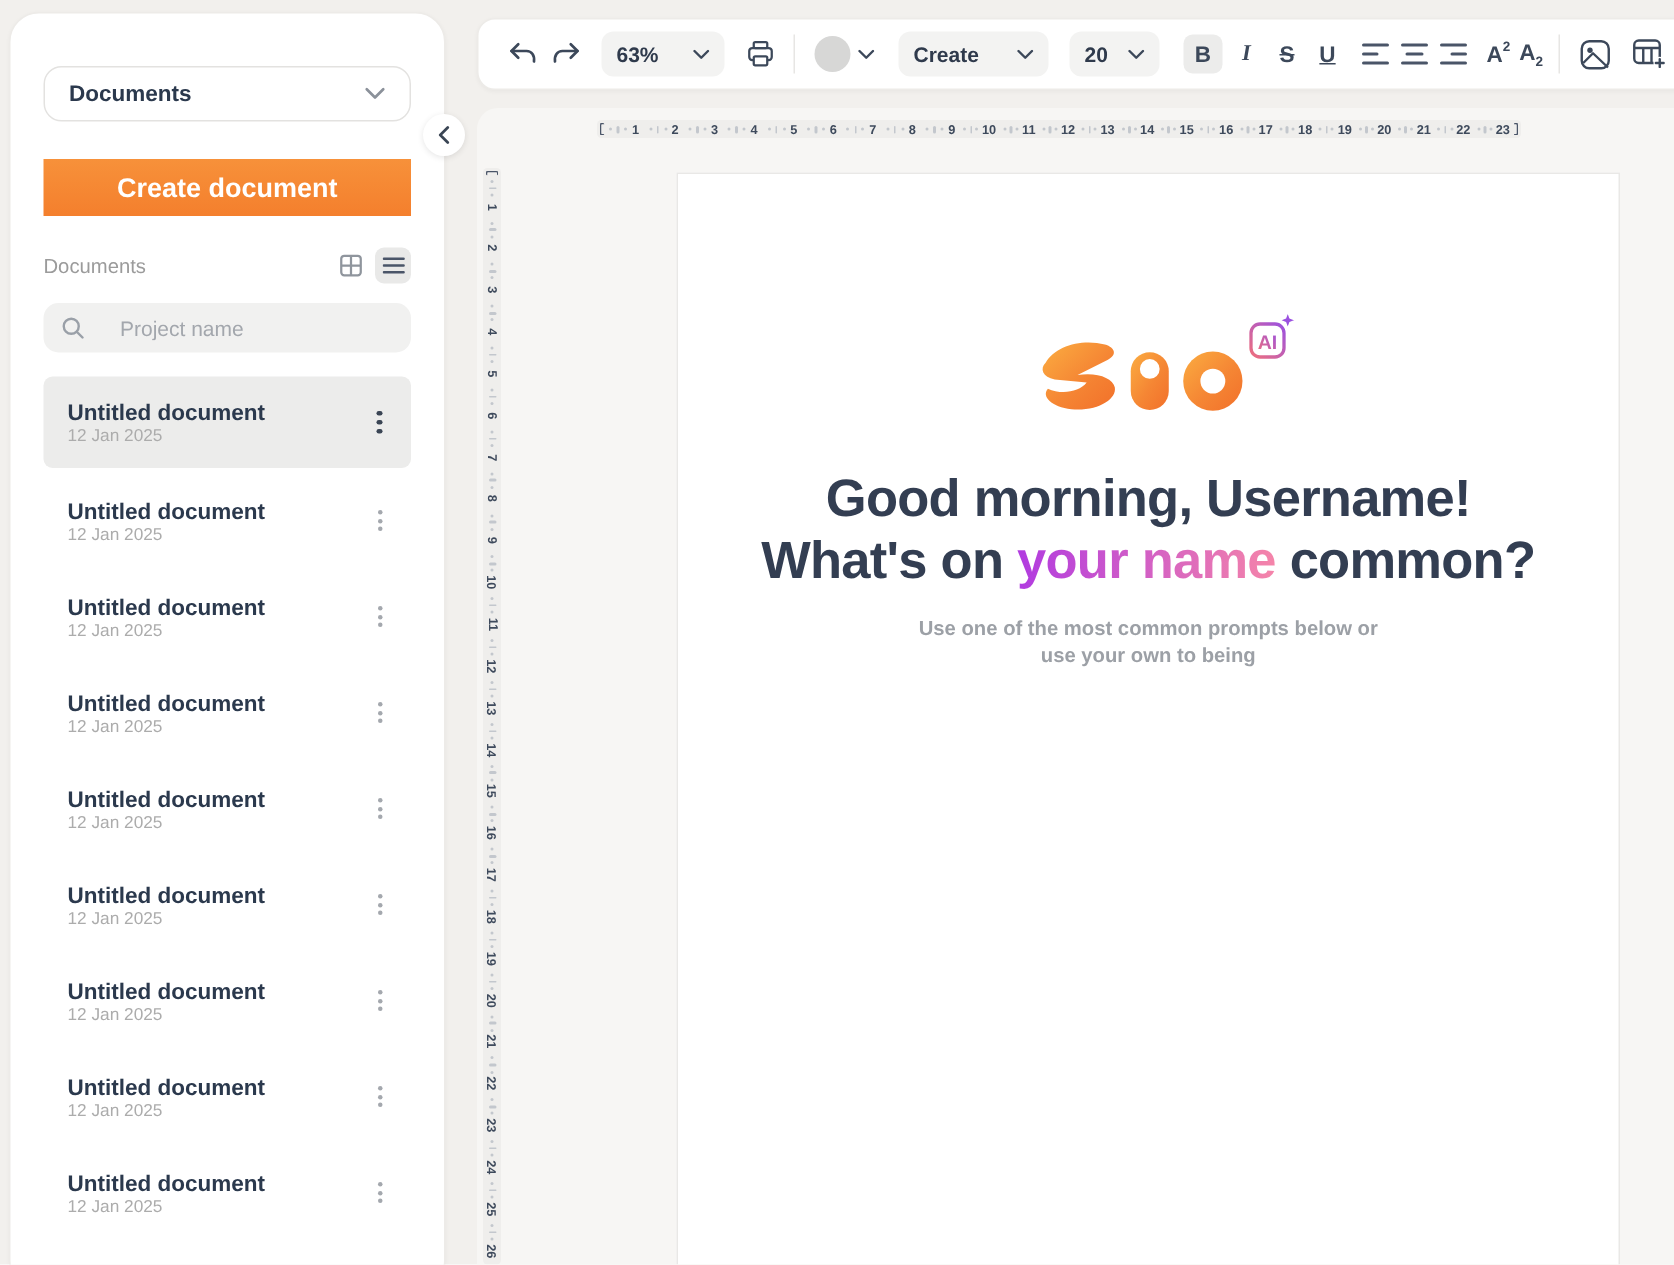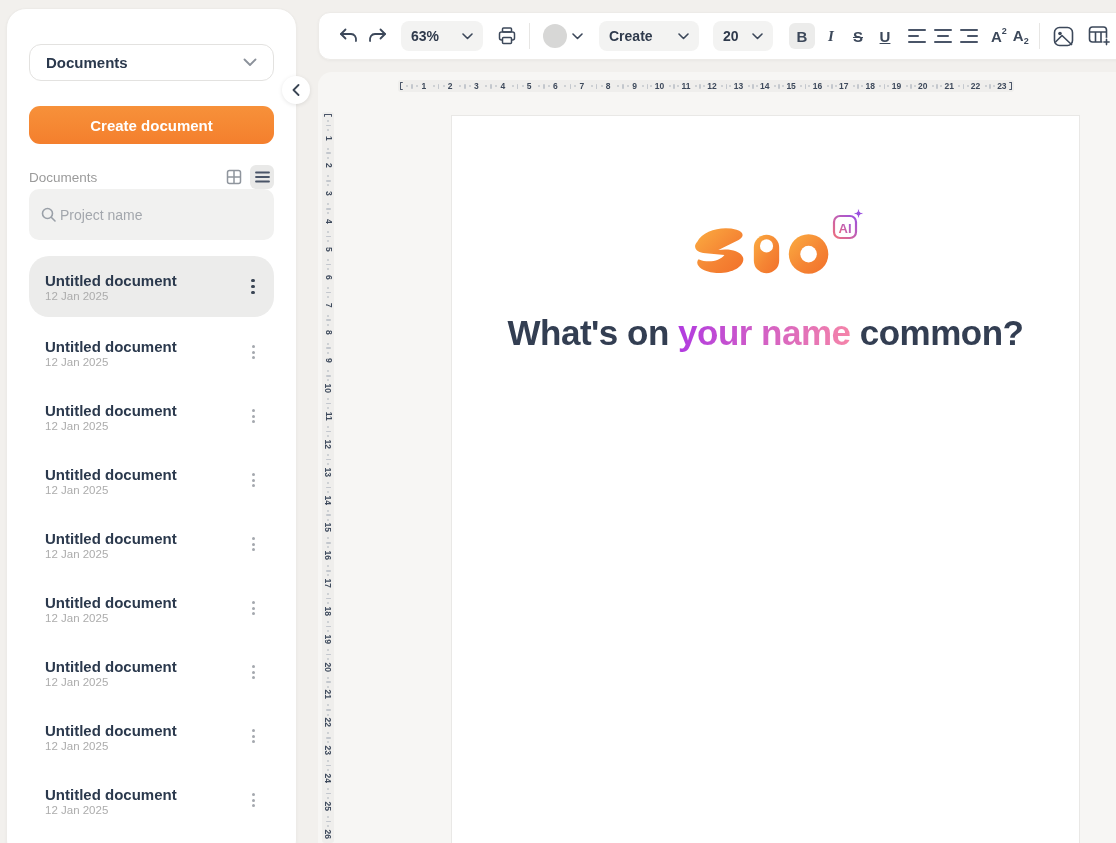--- a/index.html
+++ b/index.html
@@ -14,43 +14,43 @@
     background:#fff; border:1px solid #edebe8; border-radius:20px;
     box-shadow:0 1px 3px rgba(0,0,0,.04); z-index:3; padding:0 22px;
   }
   .ws-selector {
     margin-top:35px; height:37px; border:1px solid #e3e2e0; border-radius:12px;
     display:flex; align-items:center; justify-content:space-between;
     padding:0 16px; cursor:pointer; background:#fff;
   }
   .ws-selector .lbl { font-size:15px; font-weight:700; color:#2b394d; }
   .create-btn {
-    margin-top:25px; width:100%; height:38px; border:none; border-radius:11px;
+    margin-top:25px; width:100%; height:38px; border:none; border-radius:0;
     background:linear-gradient(180deg,#f7913a,#f47f2d);
-    color:#fff; font-size:15px; font-weight:700; cursor:pointer;
+    color:#fff; font-size:18px; font-weight:700; cursor:pointer;
     font-family:inherit; display:block;
   }
   .list-header { margin-top:21px; display:flex; align-items:center; }
   .list-header .lbl { font-size:13.5px; color:#9b9b9b; flex:1; }
   .view-toggle { display:flex; align-items:center; gap:4px; }
   .vt-btn { width:24px; height:24px; border-radius:6px; display:flex; align-items:center; justify-content:center; cursor:pointer; }
   .vt-btn.active { background:#e9e9e8; }
   .search-box {
-    height:51px; background:#f1f1f0; border-radius:10px;
-    display:flex; align-items:center; padding:0 12px; gap:4px;
+    margin-top:13px; height:33px; background:#f1f1f0; border-radius:10px;
+    display:flex; align-items:center; padding:0 12px; gap:24px;
   }
   .search-box input {
     border:none; background:transparent; outline:none; font-size:14px;
     font-family:inherit; color:#2b394d; width:100%;
   }
   .search-box input::placeholder { color:#a3a7ad; }
   .doc-list { margin-top:16px; }
   .doc-item {
     height:64px; display:flex; align-items:center; padding:0 12px 0 16px;
-    border-radius:20px; cursor:pointer;
+    border-radius:6px; cursor:pointer;
   }
   .doc-item.selected { background:#ececeb; height:61px; margin-bottom:3px; }
   .doc-texts { flex:1; }
   .doc-title { font-size:15px; font-weight:700; color:#2b394d; line-height:19px; }
   .doc-date { font-size:11.5px; color:#acacac; margin-top:0; }
   .kebab { width:18px; height:24px; display:flex; flex-direction:column; align-items:center; justify-content:center; gap:2.5px; cursor:pointer; }
   .kebab i { width:3px; height:3px; border-radius:50%; background:#a4a8ae; display:block; }
   .doc-item.selected .kebab i { background:#3a4554; width:3.5px; height:3.5px; }
   
   .collapse-btn {
@@ -724,20 +724,23 @@
               </linearGradient>
             </defs>
             <rect x="5" y="10" width="22" height="22" rx="6" fill="none" stroke="url(#aig)" stroke-width="2.2"></rect>
             <text x="16" y="26.5" text-anchor="middle" font-size="13" font-weight="700" font-family="Liberation Sans, sans-serif" fill="url(#aig)">AI</text>
             <path d="M29.5 2 L31 6 L35 7.5 L31 9 L29.5 13 L28 9 L24 7.5 L28 6 Z" fill="#9b51e0" stroke="#ffffff" stroke-width="1"></path>
           </svg>
         </span>
       </div>
 
       <div class="greeting">
+        <div>Good morning, Username!</div>
         <div><span>What's on </span><span class="hl">your name</span><span> common?</span></div>
       </div>
 
       <div class="subtitle">
+        <div>Use one of the most common prompts below or</div>
+        <div>use your own to being</div>
       </div>
     </div>
   </div>
 </div>
 
 </body></html>

